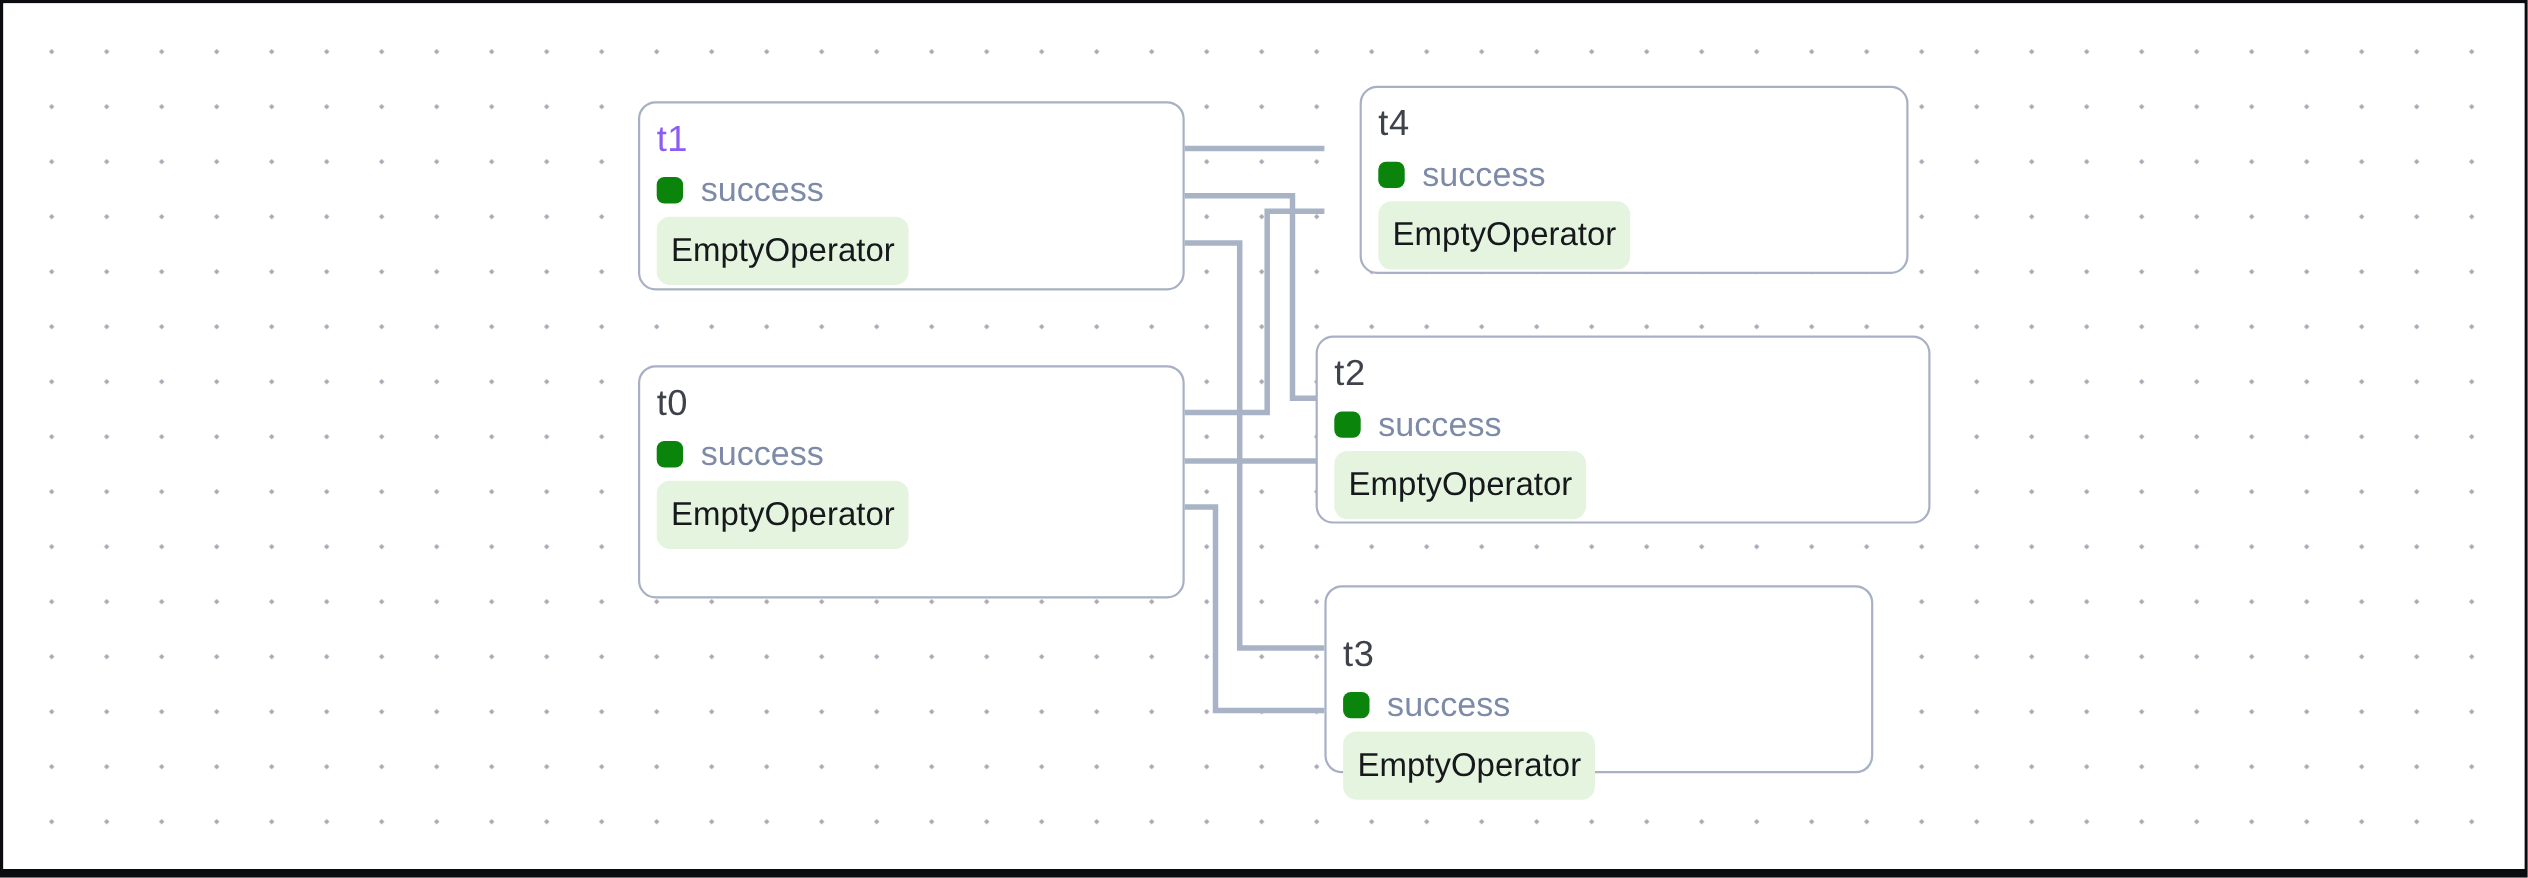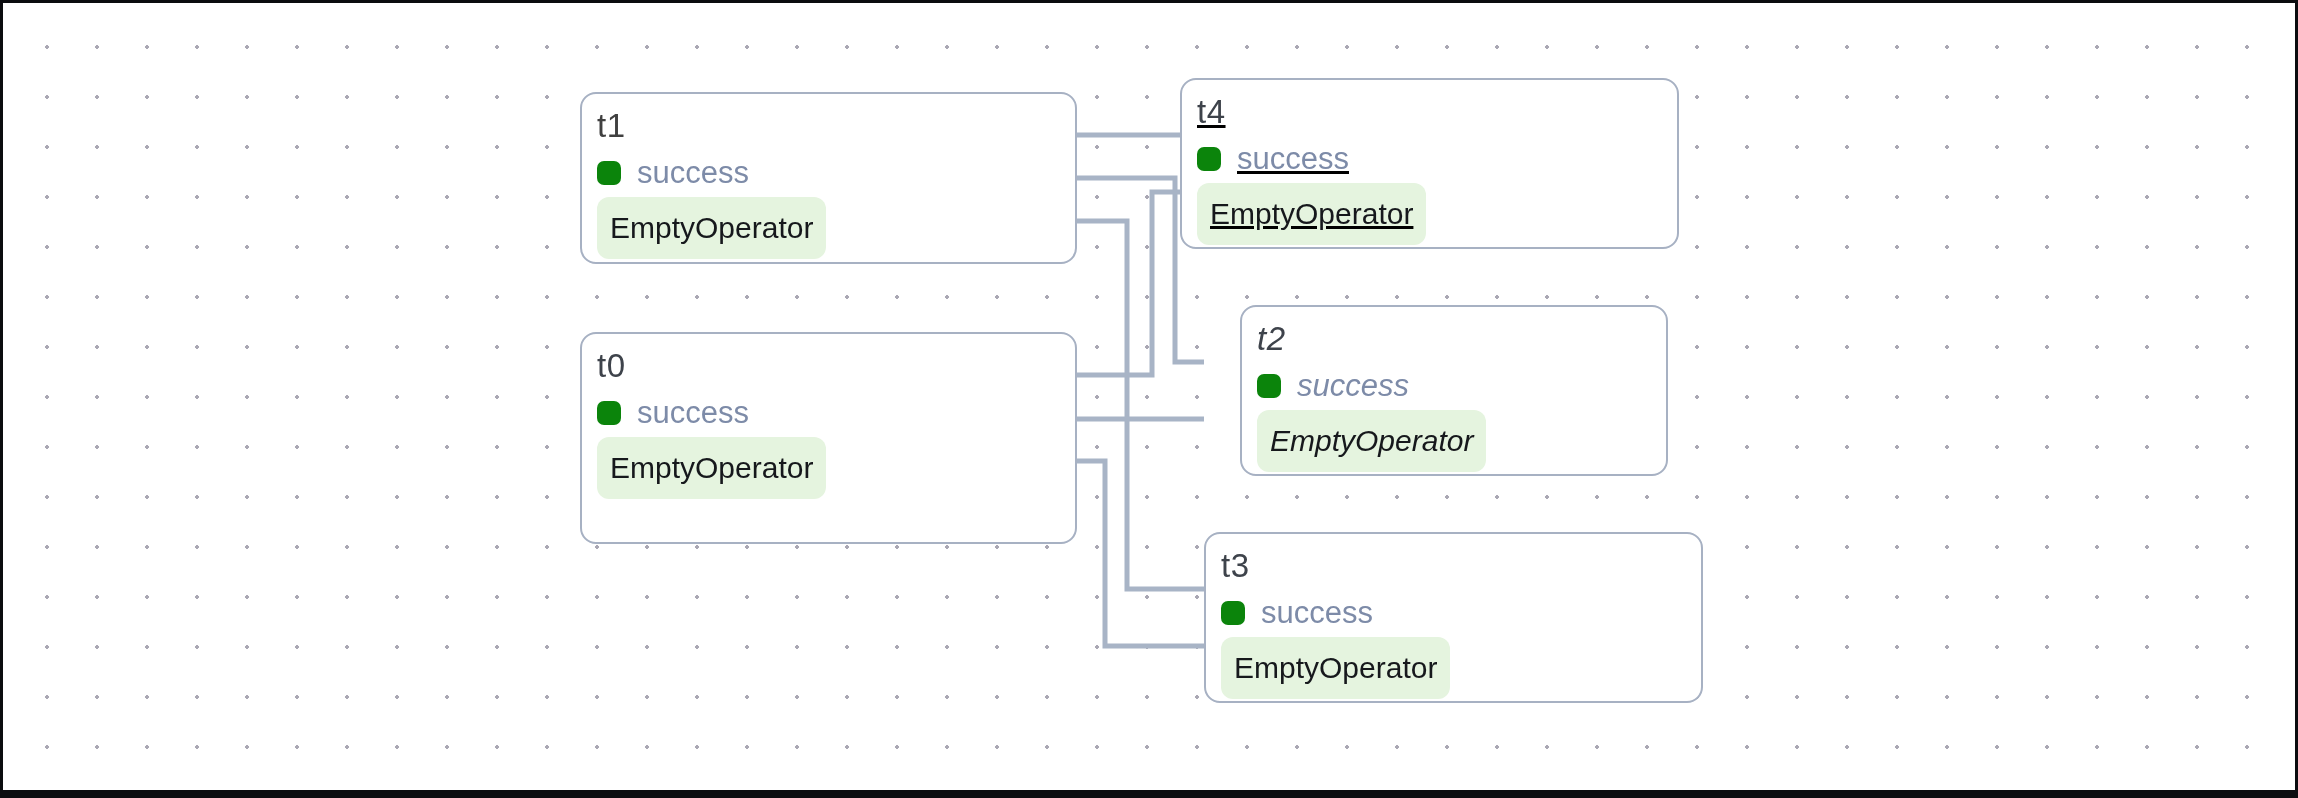--- a/index.html
+++ b/index.html
@@ -101,53 +101,53 @@
     <svg class="edge-layer" id="edge-layer" viewBox="0 0 2298 798" xmlns="http://www.w3.org/2000/svg">
         <polyline points="1077,135 1204,135" stroke="#a8b4c6"></polyline>
         <polyline points="1077,178 1175,178 1175,362 1204,362" stroke="#a8b4c6"></polyline>
         <polyline points="1077,221 1127,221 1127,589 1204,589" stroke="#a8b4c6"></polyline>
         <polyline points="1077,375 1152,375 1152,192 1204,192" stroke="#a8b4c6"></polyline>
         <polyline points="1077,419 1204,419" stroke="#a8b4c6"></polyline>
         <polyline points="1077,461 1105,461 1105,646 1204,646" stroke="#a8b4c6"></polyline>
       </svg>
     <div class="node-layer" id="node-layer">
         <div class="node" style="left: 580px; top: 92px; width: 497px; height: 172px; border-color: rgb(167, 177, 195);">
-    <div class="node-title" style="color: #404040;">t1</div>
+    <div class="node-title" style="color: #8b5cf6;">t1</div>
     <div class="status-row">
       <span class="status-square" style="background: rgb(11, 132, 11);"></span>
       <span class="status-text" style="color: rgb(125, 139, 168);">success</span>
     </div>
     <div class="operator-badge" style="background: rgb(229, 244, 223); color: rgb(22, 24, 28);">EmptyOperator</div>
   </div>
         <div class="node" style="left: 580px; top: 332px; width: 497px; height: 212px; border-color: rgb(167, 177, 195);">
     <div class="node-title" style="color: rgb(62, 67, 75);">t0</div>
     <div class="status-row">
       <span class="status-square" style="background: rgb(11, 132, 11);"></span>
       <span class="status-text" style="color: rgb(125, 139, 168);">success</span>
     </div>
     <div class="operator-badge" style="background: rgb(229, 244, 223); color: rgb(22, 24, 28);">EmptyOperator</div>
   </div>
-        <div class="node" style="left: 1180px; top: 78px; width: 499px; height: 171px; border-color: rgb(167, 177, 195); text-decoration: underline;">
+        <div class="node" style="left: 1236px; top: 78px; width: 499px; height: 171px; border-color: rgb(167, 177, 195);">
     <div class="node-title" style="color: rgb(62, 67, 75);">t4</div>
     <div class="status-row">
       <span class="status-square" style="background: rgb(11, 132, 11);"></span>
       <span class="status-text" style="color: rgb(125, 139, 168);">success</span>
     </div>
     <div class="operator-badge" style="background: rgb(229, 244, 223); color: rgb(22, 24, 28);">EmptyOperator</div>
   </div>
-        <div class="node" style="left: 1240px; top: 305px; width: 428px; height: 171px; border-color: rgb(167, 177, 195); font-style: italic;">
+        <div class="node" style="left: 1196px; top: 305px; width: 559px; height: 171px; border-color: rgb(167, 177, 195);">
     <div class="node-title" style="color: rgb(62, 67, 75);">t2</div>
     <div class="status-row">
       <span class="status-square" style="background: rgb(11, 132, 11);"></span>
       <span class="status-text" style="color: rgb(125, 139, 168);">success</span>
     </div>
     <div class="operator-badge" style="background: rgb(229, 244, 223); color: rgb(22, 24, 28);">EmptyOperator</div>
   </div>
         <div class="node" style="left: 1204px; top: 532px; width: 499px; height: 171px; border-color: rgb(167, 177, 195);">
-    <div class="node-title" style="color: rgb(62, 67, 75);">t3</div>
+    <div class="node-title" style="color: rgb(62, 67, 75); margin-top: 28px;">t3</div>
     <div class="status-row">
       <span class="status-square" style="background: rgb(11, 132, 11);"></span>
       <span class="status-text" style="color: rgb(125, 139, 168);">success</span>
     </div>
     <div class="operator-badge" style="background: rgb(229, 244, 223); color: rgb(22, 24, 28);">EmptyOperator</div>
   </div>
       </div>
   </div>
 </div>
 

